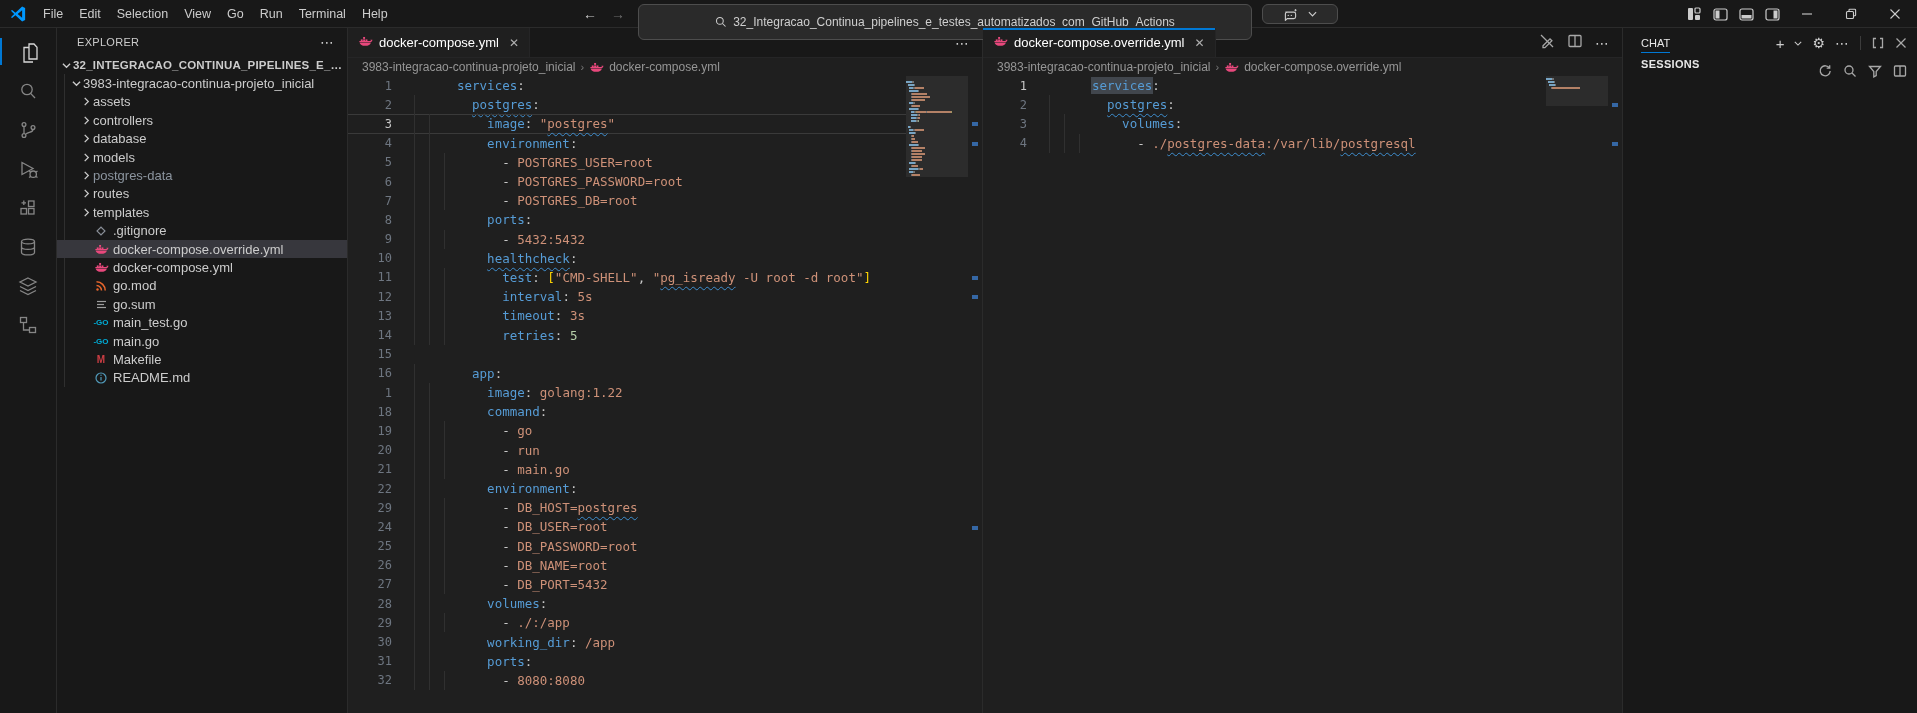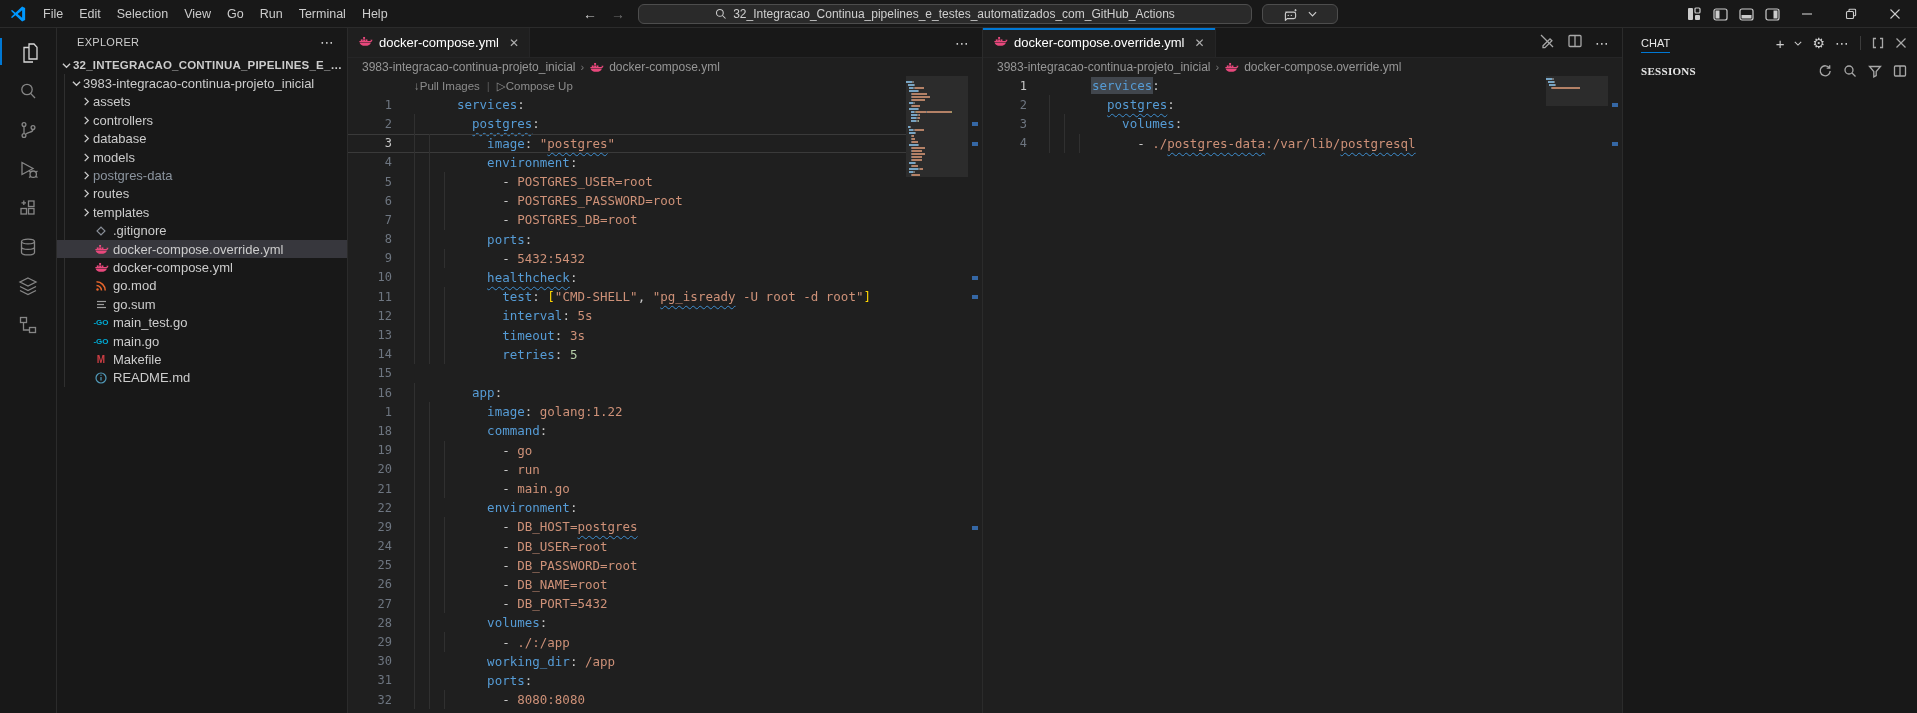--- a/index.html
+++ b/index.html
@@ -10,21 +10,21 @@
     font-family:"Liberation Sans","DejaVu Sans",sans-serif; font-size:13px;
   }
   
   .titlebar { position:relative; height:28px; background:#181818; border-bottom:1px solid #2b2b2b;
     display:flex; align-items:center; }
   .vslogo { width:18px; height:18px; margin:0 8px 0 9px; flex:none; }
   .menus { display:flex; align-items:center; }
   .menu-item { padding:3px 8px; border-radius:4px; color:#cccccc; font-size:12.5px; cursor:default; }
   .navarrows { position:absolute; left:583px; top:0; height:28px; display:flex; align-items:center; gap:14px; font-size:14px; }
   .nav-fwd { color:#6e6e6e; }
-  .searchbox { position:absolute; left:638px; top:4px; width:614px; height:20px; background:#2a2a2a;
+  .searchbox { position:absolute; left:638px; top:4px; width:614px; height:36px; background:#2a2a2a;
     border:1px solid #4d4d4d; border-radius:6px; display:flex; align-items:center; justify-content:center;
     gap:6px; color:#cfcfcf; font-size:12px; }
   .copilot-btn { position:absolute; left:1262px; top:4px; width:76px; height:20px; background:#2a2a2a;
     border:1px solid #4d4d4d; border-radius:6px; display:flex; align-items:center; justify-content:center; gap:10px; }
   .win-icons { position:absolute; right:0; top:0; height:28px; display:flex; align-items:center; }
   .layout-icn { width:26px; height:28px; display:flex; align-items:center; justify-content:center; }
   .win-btn { width:44px; height:28px; display:flex; align-items:center; justify-content:center; }
   .win-icons svg { display:block; }
   
   .main { display:flex; height:685px; }
@@ -88,21 +88,21 @@
   .mseg { height:2px; flex:none; }
   .sbarcol { width:14px; flex:none; position:relative; }
   .rmark { position:absolute; left:4px; width:6px; height:4px; background:#3567a4; }
   
   .chat { flex:1; background:#181818; border-left:1px solid #2b2b2b; display:flex; flex-direction:column; }
   .chat-header { height:30px; display:flex; align-items:center; padding:0 10px 0 18px; }
   .chat-title { font-size:11px; color:#e7e7e7; position:relative; padding-bottom:4px; margin-top:4px; }
   .chat-title::after { content:""; position:absolute; left:0; right:0; bottom:0; height:1px; background:#0078d4; }
   .chat-actions { margin-left:auto; display:flex; align-items:center; gap:10px; color:#cccccc; }
   .v-divider { width:1px; height:14px; background:#3c3c3c; }
-  .chat-sessions { height:26px; display:flex; align-items:center; padding:0 10px 0 18px;font-family:Liberation Serif, serif; }
+  .chat-sessions { height:26px; display:flex; padding:0 10px 0 18px; }
   .sess-title { font-size:11px; font-weight:bold; color:#e7e7e7; letter-spacing:.3px; }
   .sess-actions { margin-left:auto; display:flex; align-items:center; gap:11px; }
   .chat-body { flex:1; }
   .gear-glyph { font-size:14px; line-height:1; }
   .plus-glyph { font-size:15px; line-height:1; }
 </style>
 </head>
 <body>
 
 <div id="app">
@@ -457,25 +457,20 @@
                 <rect x="5.3" y="3.4" width="2.2" height="2.2"></rect>
                 <path d="M1 9h13.6c.5 0 .9-.6.3-1 .9-.3 1.2-1 .9-1.4-.7.2-1.4.1-1.8-.3-.3.5-.2 1.2.1 1.7H1z"></path>
                 <path d="M1.2 9.6h13c-.6 2.3-2.8 3.9-6.7 3.9-3.4 0-5.6-1.4-6.3-3.9z"></path>
               </g>
             </svg>
           </span>
           <span>docker-compose.yml</span>
         </div>
         <div class="ebody">
           <div class="codecol">
-            <div class="codelens">
-              <span>↓Pull Images</span>
-              <span class="cl-sep">|</span>
-              <span>▷Compose Up</span>
-            </div>
             <div class="line">
               <span class="ln">1</span>
               <span class="lc"><span></span><span class="tok k">services</span><span class="tok p">:</span></span>
             </div>
             <div class="line">
               <span class="ln">2</span>
               <span class="lc"><span class="ig" style="left: 0ch;"></span><span>  </span><span class="tok k sq">postgres</span><span class="tok p">:</span></span>
             </div>
             <div class="line cur activenum">
               <span class="ln">3</span>

